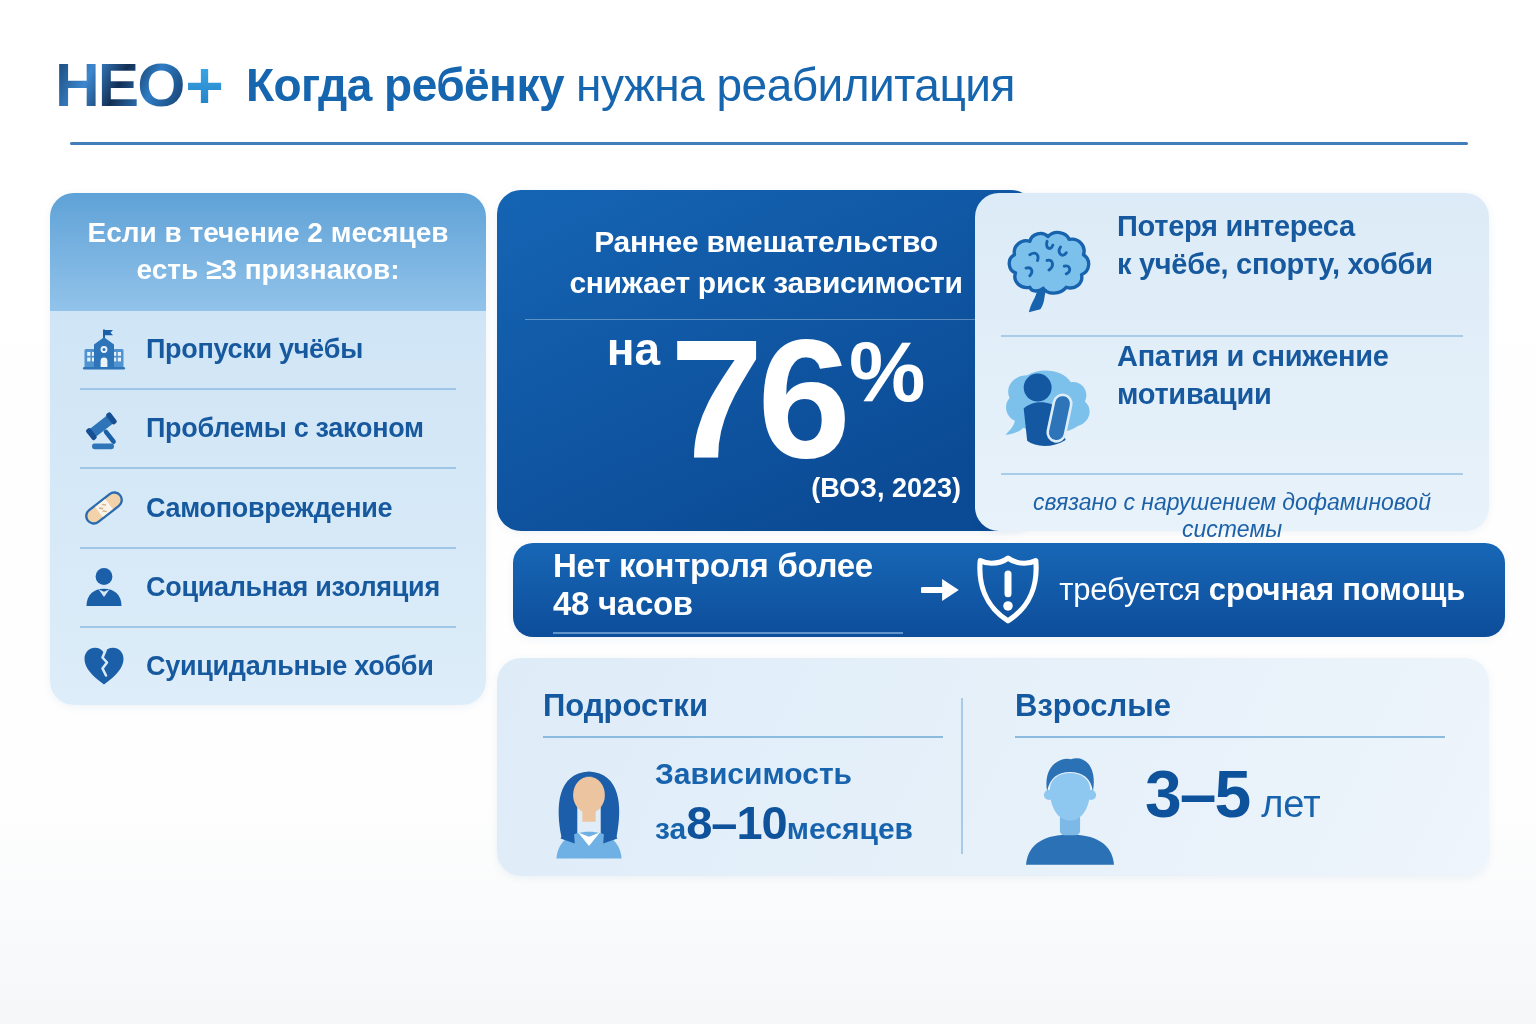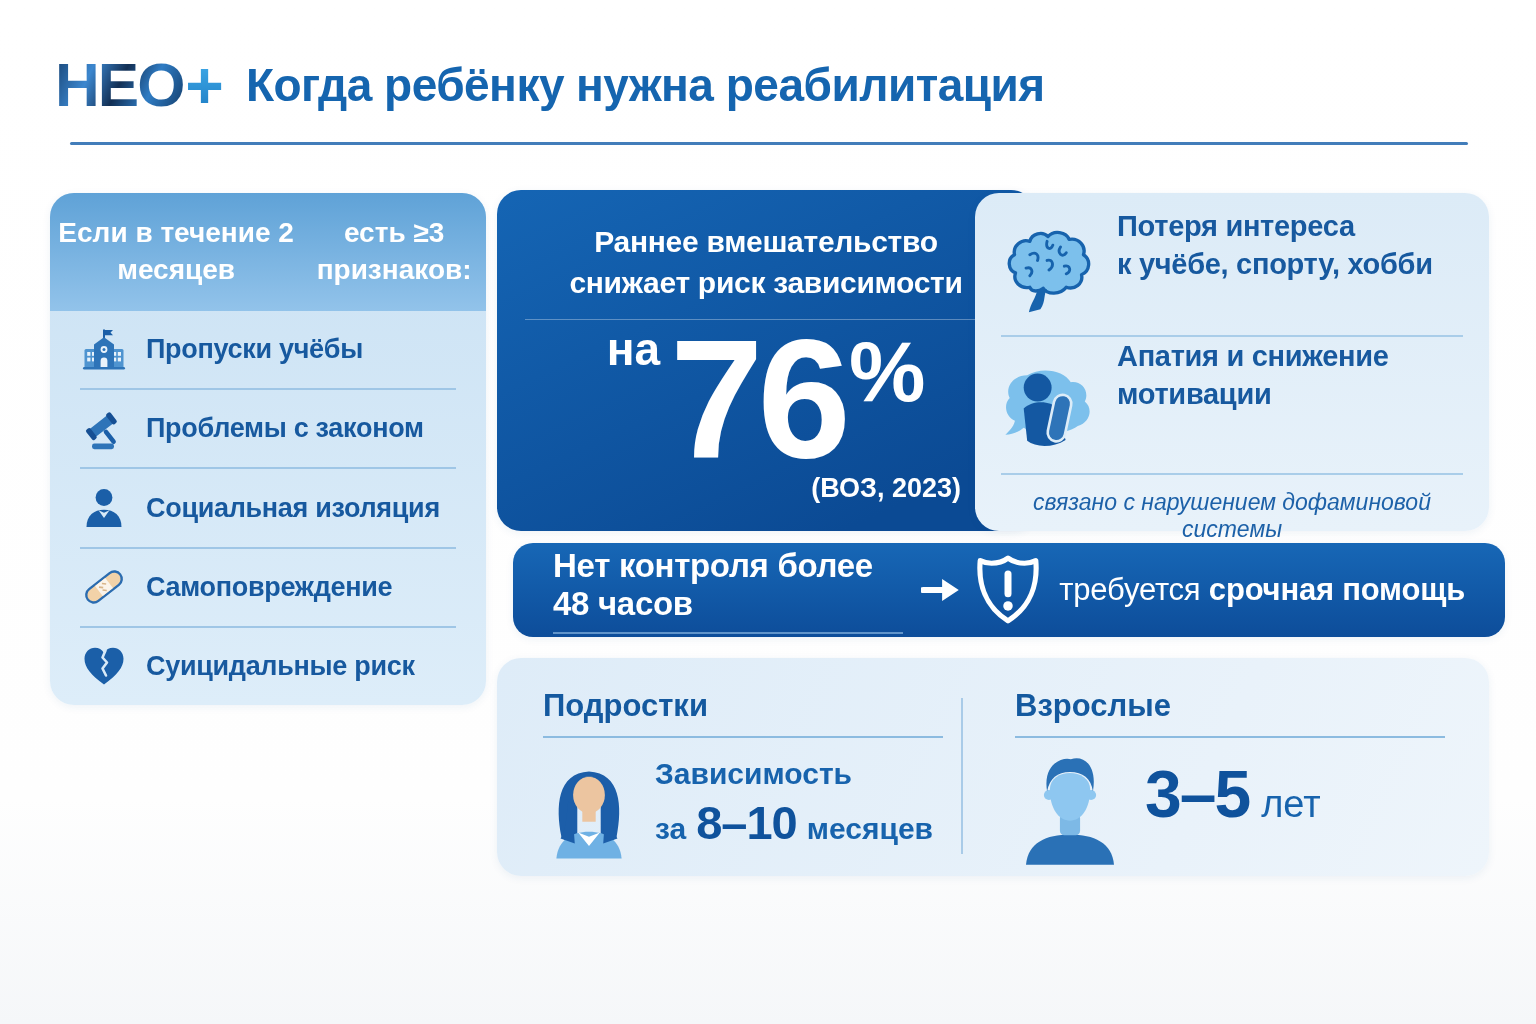--- a/index.html
+++ b/index.html
@@ -16,32 +16,32 @@
   
   .hdr{position:absolute;left:55px;top:52px;display:flex;align-items:center;gap:24px;}
   .logo{font-size:62px;font-weight:900;letter-spacing:-2px;display:flex;align-items:center;line-height:1;}
   .logo .neo{background:linear-gradient(115deg,#16406f 0%,#3c87cf 28%,#122f54 50%,#2f7cc4 72%,#123a66 100%);
              -webkit-background-clip:text;background-clip:text;color:transparent;}
   .logo .plus{margin-left:2px;font-size:66px;font-weight:800;
               background:linear-gradient(180deg,#45b2ef 0%,#1a78c0 100%);
               -webkit-background-clip:text;background-clip:text;color:transparent;}
   .page-title{font-size:46px;color:var(--c-title-text);letter-spacing:-0.5px;white-space:nowrap;}
   .page-title .t-bold{font-weight:700;}
-  .page-title .t-reg{font-weight:700;margin-left:12px;}
+  .page-title .t-reg{font-weight:400;margin-left:12px;}
   .hdr-rule{position:absolute;left:70px;top:142px;width:1398px;height:3px;background:#2d6fb2;border-radius:2px;opacity:.9;}
 
   
   .card{position:absolute;border-radius:24px;box-shadow:0 2px 8px rgba(30,80,140,.07);}
 
   
   #signs-card{left:50px;top:193px;width:436px;height:512px;overflow:hidden;
               background:linear-gradient(180deg,#cbe2f4 0%,#ddedf9 100%);}
   .signs-header{height:118px;background:linear-gradient(180deg,#5fa2d7 0%,#92c3ea 100%);
                 color:#fff;font-weight:700;font-size:28px;line-height:1.32;
-                display:flex;flex-direction:row;align-items:center;justify-content:center;text-align:center;}
+                display:flex;flex-direction:column;align-items:center;justify-content:center;text-align:center;}
   .signs-list{list-style:none;padding:0 30px;height:394px;display:flex;flex-direction:column;}
   .sign-item{flex:1;display:flex;align-items:center;gap:18px;border-bottom:2px solid #9fc6e6;}
   .sign-item:last-child{border-bottom:none;}
   .sign-icon{width:48px;height:48px;flex:0 0 48px;display:flex;align-items:center;justify-content:center;}
   .sign-label{font-size:27px;font-weight:700;color:var(--c-item-text);letter-spacing:-0.3px;}
 
   
   #stat-card{left:497px;top:190px;width:538px;height:341px;color:#fff;
              background:linear-gradient(155deg,var(--c-dark-top) 0%,var(--c-dark-bottom) 85%);}
   .stat-title{margin-top:32px;text-align:center;font-size:30px;font-weight:700;line-height:1.35;letter-spacing:-0.3px;}
@@ -82,21 +82,21 @@
   .tl-col{position:absolute;top:0;height:100%;}
   .tl-col.teens{left:46px;width:400px;}
   .tl-col.adults{left:518px;width:430px;}
   .tl-title{margin-top:30px;font-size:31px;font-weight:700;color:#14599f;}
   .tl-rule{height:2px;background:#8cbbe0;margin-top:12px;}
   .tl-row{display:flex;align-items:flex-end;margin-top:8px;gap:20px;}
   .teen-figure{width:92px;height:118px;flex:0 0 92px;}
   .adult-figure{width:110px;height:120px;flex:0 0 110px;}
   .tl-text{color:#1763ad;margin-bottom:14px;}
   .tl-line1{font-size:30px;font-weight:700;}
-  .tl-line2{display:flex;align-items:baseline;gap:10px;margin-top:4px;}
+  .tl-line2{display:flex;align-items:baseline;gap:0;margin-top:4px;}
   .tl-prefix,.tl-suffix{font-size:30px;font-weight:700;}
   .tl-value{font-size:47px;font-weight:800;letter-spacing:-1px;color:#0f529c;}
   .tl-big{display:flex;align-items:baseline;gap:12px;margin-bottom:34px;}
   .tl-big .tl-value-big{font-size:66px;font-weight:800;letter-spacing:-2px;color:#0f529c;}
   .tl-big .tl-suffix-big{font-size:38px;font-weight:400;color:#1763ad;}
 </style>
 </head>
 <body>
 
 <div class="page">
@@ -152,49 +152,49 @@
               <rect x="32" y="14.5" width="5.5" height="13" rx="2" fill="#164f93"></rect>
               <rect x="19.8" y="26" width="4.6" height="17" rx="2.3" fill="#1b5fa8"></rect>
             </g>
           </svg>
         </span>
         <span class="sign-label">Проблемы с законом</span>
       </li>
       <li class="sign-item">
         <span class="sign-icon">
           <svg width="48" height="48" viewBox="0 0 48 48">
-            <circle cx="24" cy="13.5" r="8.4" fill="#1b5fa8"></circle>
-            <path d="M6.5 43 C6.5 31.5 14 25.8 24 25.8 C34 25.8 41.5 31.5 41.5 43 Z" fill="#1b5fa8"></path>
-            <path d="M18.5 26.2 L24 34 L29.5 26.2 L24 28.8 Z" fill="#d7e9f7"></path>
-          </svg>
-        </span>
-        <span class="sign-label">Социальная изоляция</span>
-      </li>
-      <li class="sign-item">
-        <span class="sign-icon">
-          <svg width="48" height="48" viewBox="0 0 48 48">
             <g transform="rotate(-38 24 24)">
               <rect x="3.5" y="16.5" width="41" height="15" rx="7.5" fill="#f2d2a8" stroke="#2b6cb0" stroke-width="2.4"></rect>
               <rect x="17.5" y="17.8" width="13" height="12.4" fill="#fbf4ea"></rect>
               <line x1="20" y1="21" x2="23" y2="24" stroke="#d9b589" stroke-width="1.6"></line>
               <line x1="24.5" y1="20" x2="27.5" y2="23" stroke="#d9b589" stroke-width="1.6"></line>
               <line x1="21" y1="25.5" x2="24" y2="28.5" stroke="#d9b589" stroke-width="1.6"></line>
             </g>
           </svg>
         </span>
         <span class="sign-label">Самоповреждение</span>
       </li>
       <li class="sign-item">
         <span class="sign-icon">
           <svg width="48" height="48" viewBox="0 0 48 48">
+            <circle cx="24" cy="13.5" r="8.4" fill="#1b5fa8"></circle>
+            <path d="M6.5 43 C6.5 31.5 14 25.8 24 25.8 C34 25.8 41.5 31.5 41.5 43 Z" fill="#1b5fa8"></path>
+            <path d="M18.5 26.2 L24 34 L29.5 26.2 L24 28.8 Z" fill="#d7e9f7"></path>
+          </svg>
+        </span>
+        <span class="sign-label">Социальная изоляция</span>
+      </li>
+      <li class="sign-item">
+        <span class="sign-icon">
+          <svg width="48" height="48" viewBox="0 0 48 48">
             <path d="M24 42.5 C11 33 4.5 25.5 4.5 16.8 C4.5 10.3 9.3 5.8 15 5.8 C18.8 5.8 22 7.7 24 11 C26 7.7 29.2 5.8 33 5.8 C38.7 5.8 43.5 10.3 43.5 16.8 C43.5 25.5 37 33 24 42.5 Z" fill="#1b5fa8"></path>
             <path d="M25.5 8.5 L22.5 15.5 L27 20.5 L22.5 26.5 L26 33.5" fill="none" stroke="#d7e9f7" stroke-width="2.6" stroke-linejoin="round" stroke-linecap="round"></path>
           </svg>
         </span>
-        <span class="sign-label">Суицидальные риск</span>
+        <span class="sign-label">Суицидальные хобби</span>
       </li>
     </ul>
   </div>
 
   <div class="card" id="stat-card">
     <div class="stat-title">
       <div>Раннее вмешательство</div>
       <div>снижает риск зависимости</div>
     </div>
     <div class="stat-divider"></div>

